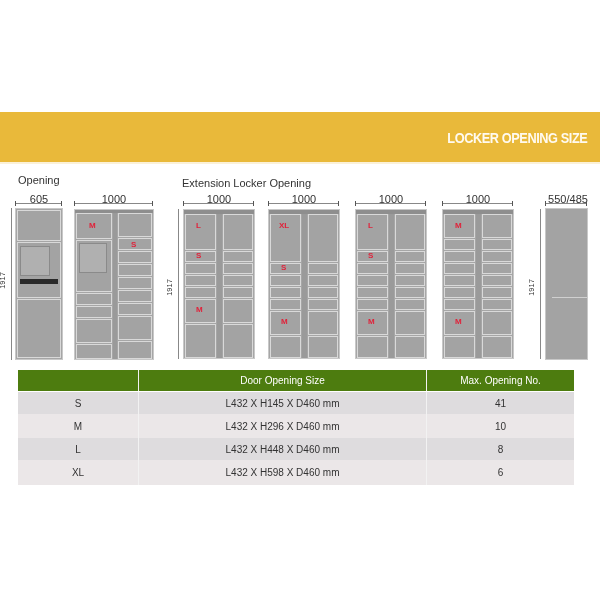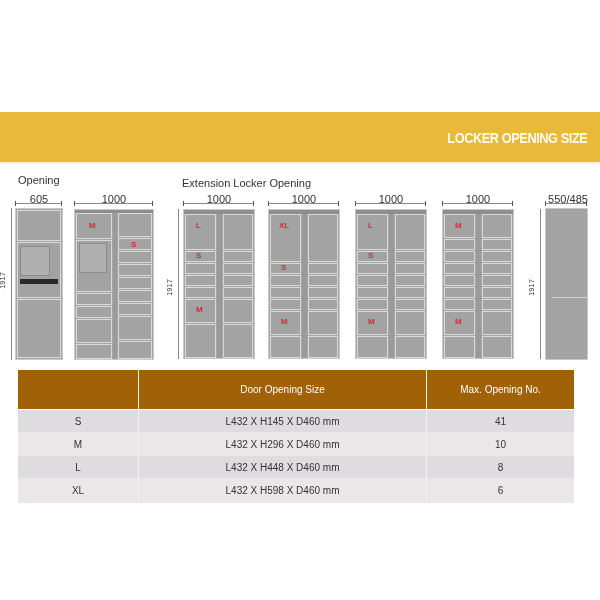--- a/index.html
+++ b/index.html
@@ -19,21 +19,21 @@
   .cab { position:absolute; background:#a6a6a6; border:1px solid #c8c8c8; box-sizing:border-box; }
   .door { position:absolute; background:#a3a3a3; border:1px solid #d9d9d9; box-sizing:border-box; }
   .strip { position:absolute; background:#9a9a9a; }
   .topstrip { position:absolute; background:#8e8e8e; }
   .size-label { position:absolute; color:#e0223a; font-weight:bold; font-size:8px; }
   .screen { position:absolute; background:#b0b0b0; border:1px solid #8a8a8a; box-sizing:border-box; }
   .blackbar { position:absolute; background:#2a2a2a; }
 
   .tbl { position:absolute; left:18px; top:370px; width:556px; }
   .tr { display:flex; width:556px; }
-  .th { background:#a16207; color:#fff; font-size:10px; height:39px; display:flex; align-items:center; justify-content:center; box-sizing:border-box; }
+  .th { background:#4d7c0f; color:#fff; font-size:10px; height:21px; display:flex; align-items:center; justify-content:center; box-sizing:border-box; }
   .td { font-size:10px; color:#333; display:flex; align-items:center; justify-content:center; box-sizing:border-box; }
   .c1 { width:121px; border-right:1px solid #f2f2f2; }
   .c2 { width:288px; border-right:1px solid #f2f2f2; }
   .c3 { width:147px; }
   .row-a { background:#dedcde; }
   .row-b { background:#ebe7e8; }
 </style>
 </head>
 <body>
 

